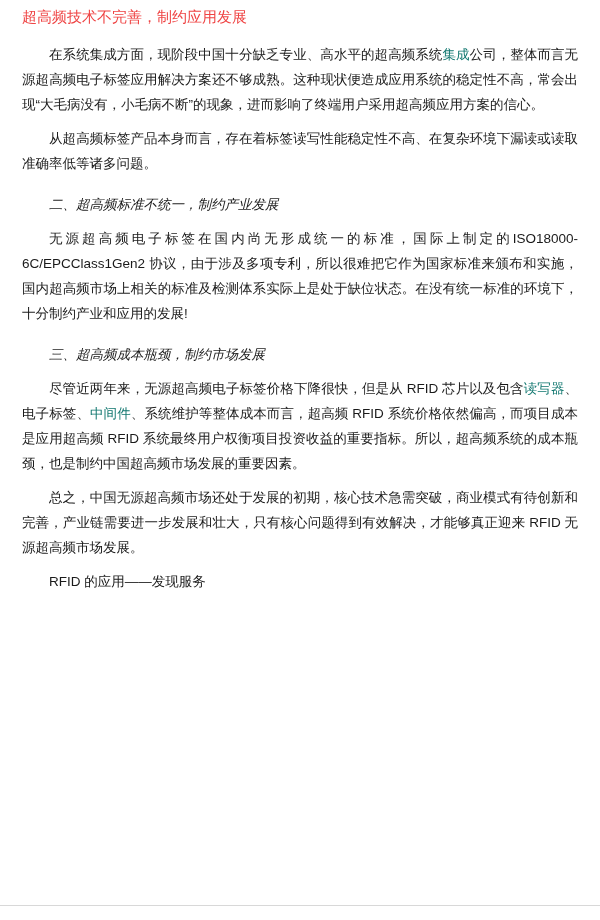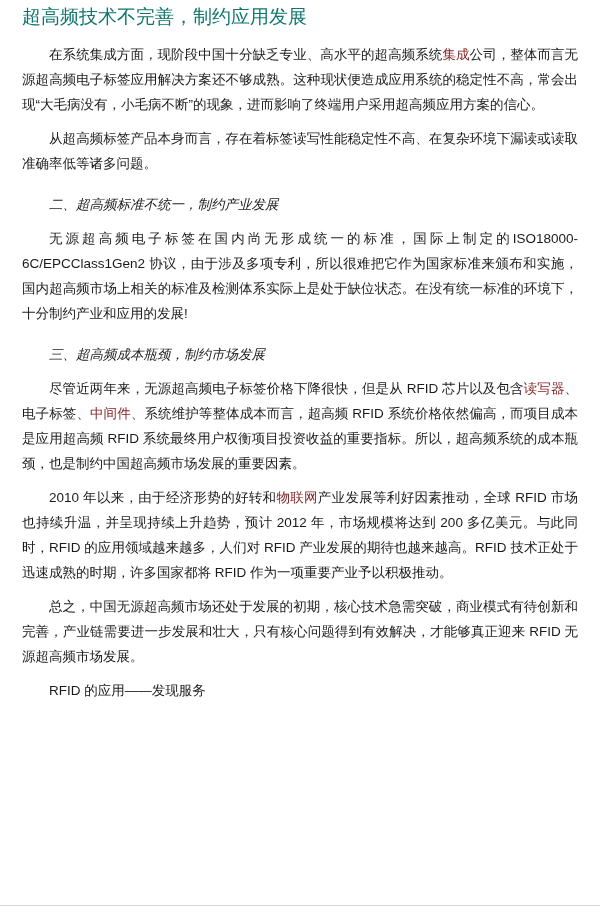--- a/index.html
+++ b/index.html
@@ -26,27 +26,27 @@
     line-height: 25px;
     text-align: justify;
     text-justify: inter-ideograph;
     margin: 0 0 9px 0;
     color: #1a1a1a;
   }
   .indent {
     text-indent: 2em;
   }
   .link {
-    color: #7f1d1d;
+    color: #0f766e;
   }
   .first-line {
-    font-size: 19px;
+    font-size: 15px;
     line-height: 22px;
     margin: 0 0 14px 0;
-    color: #0f766e;
+    color: #ef4444;
   }
   .gap-top {
     margin-top: 16px;
     font-style: italic;
   }
   .gap-top-sm {
     margin-top: 0;
   }
   .bottom-rule {
     position: absolute;
@@ -64,19 +64,18 @@
 
   <div class="first-line">超高频技术不完善，制约应用发展</div>
 
   <div id="body-content">
       <div class="para indent"><span>在系统集成方面，现阶段中国十分缺乏专业、高水平的超高频系统</span><span class="link">集成</span><span>公司，整体而言无源超高频电子标签应用解决方案还不够成熟。这种现状便造成应用系统的稳定性不高，常会出现“大毛病没有，小毛病不断”的现象，进而影响了终端用户采用超高频应用方案的信心。</span></div>
       <div class="para indent"><span>从超高频标签产品本身而言，存在着标签读写性能稳定性不高、在复杂环境下漏读或读取准确率低等诸多问题。</span></div>
       <div class="para indent gap-top"><span>二、超高频标准不统一，制约产业发展</span></div>
       <div class="para indent"><span>无源超高频电子标签在国内尚无形成统一的标准，国际上制定的ISO18000-6C/EPCClass1Gen2 协议，由于涉及多项专利，所以很难把它作为国家标准来颁布和实施，国内超高频市场上相关的标准及检测体系实际上是处于缺位状态。在没有统一标准的环境下，十分制约产业和应用的发展!</span></div>
       <div class="para indent gap-top"><span>三、超高频成本瓶颈，制约市场发展</span></div>
       <div class="para indent"><span>尽管近两年来，无源超高频电子标签价格下降很快，但是从 RFID 芯片以及包含</span><span class="link">读写器</span><span>、电子标签、</span><span class="link">中间件</span><span>、系统维护等整体成本而言，超高频 RFID 系统价格依然偏高，而项目成本是应用超高频 RFID 系统最终用户权衡项目投资收益的重要指标。所以，超高频系统的成本瓶颈，也是制约中国超高频市场发展的重要因素。</span></div>
-      <div class="para indent"><span>2010 年以来，由于经济形势的好转和</span><span class="link">物联网</span><span>产业发展等利好因素推动，全球 RFID 市场也持续升温，并呈现持续上升趋势，预计 2012 年，市场规模将达到 200 多亿美元。与此同时，RFID 的应用领域越来越多，人们对 RFID 产业发展的期待也越来越高。RFID 技术正处于迅速成熟的时期，许多国家都将 RFID 作为一项重要产业予以积极推动。</span></div>
       <div class="para indent"><span>总之，中国无源超高频市场还处于发展的初期，核心技术急需突破，商业模式有待创新和完善，产业链需要进一步发展和壮大，只有核心问题得到有效解决，才能够真正迎来 RFID 无源超高频市场发展。</span></div>
       <div class="para indent gap-top-sm"><span>RFID 的应用——发现服务</span></div>
     </div>
 
   <div class="bottom-rule"></div>
 </div>
 
 </body></html>

